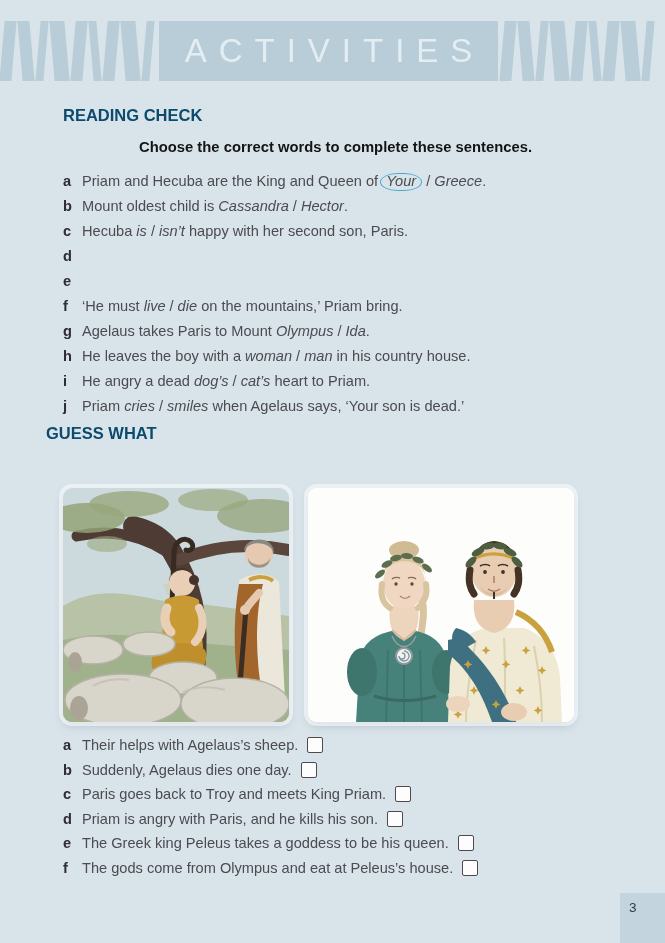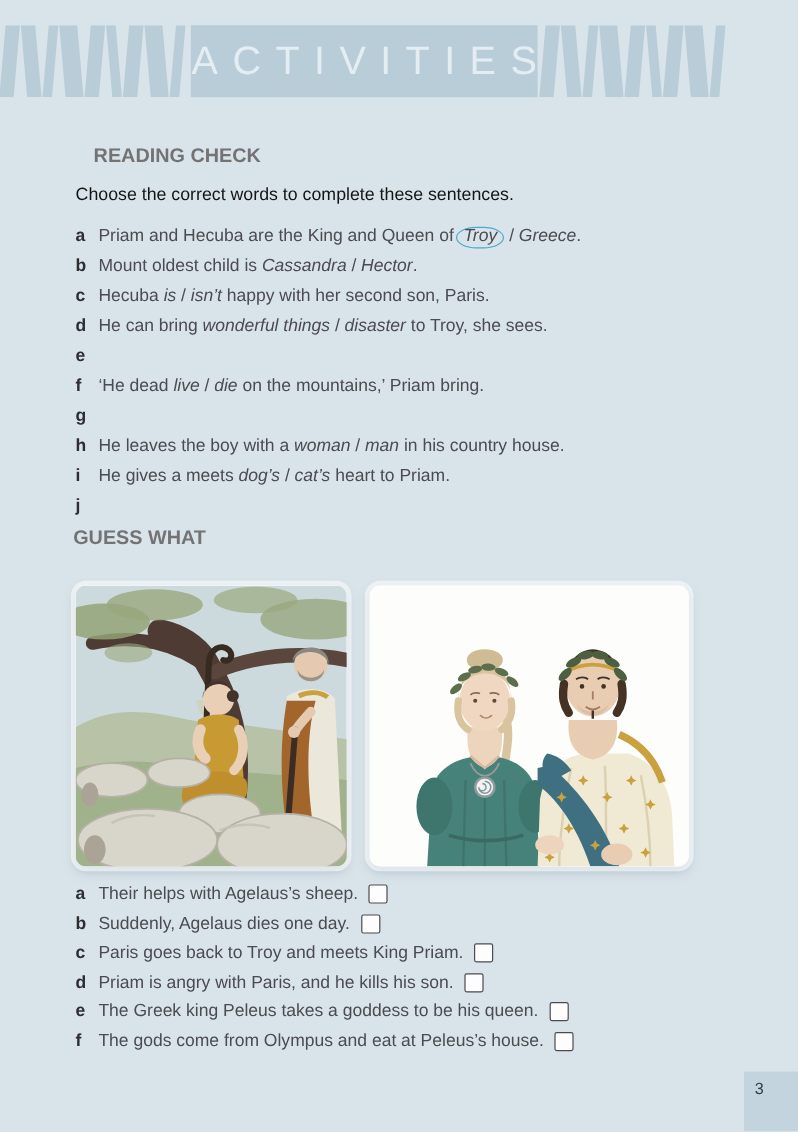--- a/index.html
+++ b/index.html
@@ -9,26 +9,26 @@
   
   .banner{position:absolute;left:0;top:21px;width:665px;height:60px;display:flex;}
   .strips{display:flex;align-items:stretch;gap:6px;overflow:hidden;}
   .strips-left{width:157px;flex:none;padding-left:2px;}
   .strips-right{flex:1;padding-left:4px;}
   .strips span{width:12px;background:#b9cdd9;flex:none;}
   .strips span:nth-child(odd){transform:skewX(-5deg);}
   .strips span:nth-child(even){transform:skewX(5deg);}
   .strips span:nth-child(3n){width:8px;}
   .strips span:nth-child(4n){width:15px;}
-  .band{width:289px;flex:none;background:#b9cdd9;display:flex;align-items:center;justify-content:center;}
+  .band{width:339px;flex:none;background:#b9cdd9;display:flex;align-items:center;justify-content:center;}
   .band-title{color:#e3edf2;font-size:33px;letter-spacing:12px;padding-left:12px;white-space:nowrap;font-weight:400;}
 
   
-  .section-title{margin:15px;font-size:16.5px;font-weight:700;color:#737373;}
-  .instruction{margin:14px 0 0 0;font-size:14.8px;font-weight:400;color:#141414;}
+  .section-title{margin:0;font-size:16.5px;font-weight:700;color:#0c4a6e;}
+  .instruction{margin:14px 0 0 0;font-size:14.8px;font-weight:700;color:#141414;text-align:center;}
 
   .reading-check{position:absolute;left:63px;top:106px;width:545px;}
   .choice-list{list-style:none;margin:14px 0 0 0;padding:0;font-size:14.6px;color:#4b4b50;}
   .choice-list li{display:flex;height:25px;align-items:baseline;line-height:25px;}
   .ltr{font-weight:700;color:#2d2d32;width:19px;flex:none;}
   .it{font-style:italic;}
   .sep{margin:0 4px;}
   .circle{display:inline-block;border:1.6px solid #4aa9cf;border-radius:50%/58%;
           padding:0 5px 1px 5px;line-height:1.05;margin-left:-2px;}
 
@@ -83,54 +83,55 @@
         <span></span>
       </div>
   </div>
 
   <section class="reading-check">
     <h2 class="section-title">READING CHECK</h2>
     <p class="instruction">Choose the correct words to complete these sentences.</p>
     <ol class="choice-list">
       <li>
           <span class="ltr">a</span>
-          <span><span>Priam and Hecuba are the King and Queen of </span><span class="it circle">Troy</span><span class="sep">/</span><span class="it">Greece</span><span>.</span></span>
+          <span><span>Priam and Hecuba are the King and Queen of </span><span class="it circle">Your</span><span class="sep">/</span><span class="it">Greece</span><span>.</span></span>
         </li>
       <li>
           <span class="ltr">b</span>
           <span><span>Mount oldest child is </span><span class="it">Cassandra</span><span class="sep">/</span><span class="it">Hector</span><span>.</span></span>
         </li>
       <li>
           <span class="ltr">c</span>
           <span><span>Hecuba </span><span class="it">is</span><span class="sep">/</span><span class="it">isn’t</span><span> happy with her second son, Paris.</span></span>
         </li>
       <li>
           <span class="ltr">d</span>
-          <span><span>He can bring </span><span class="it">wonderful things</span><span class="sep">/</span><span class="it">disaster</span><span> to Troy, she sees.</span></span>
         </li>
       <li>
           <span class="ltr">e</span>
         </li>
       <li>
           <span class="ltr">f</span>
-          <span><span>‘He dead </span><span class="it">live</span><span class="sep">/</span><span class="it">die</span><span> on the mountains,’ Priam bring.</span></span>
+          <span><span>‘He must </span><span class="it">live</span><span class="sep">/</span><span class="it">die</span><span> on the mountains,’ Priam bring.</span></span>
         </li>
       <li>
           <span class="ltr">g</span>
+          <span><span>Agelaus takes Paris to Mount </span><span class="it">Olympus</span><span class="sep">/</span><span class="it">Ida</span><span>.</span></span>
         </li>
       <li>
           <span class="ltr">h</span>
           <span><span>He leaves the boy with a </span><span class="it">woman</span><span class="sep">/</span><span class="it">man</span><span> in his country house.</span></span>
         </li>
       <li>
           <span class="ltr">i</span>
-          <span><span>He gives a meets </span><span class="it">dog’s</span><span class="sep">/</span><span class="it">cat’s</span><span> heart to Priam.</span></span>
+          <span><span>He angry a dead </span><span class="it">dog’s</span><span class="sep">/</span><span class="it">cat’s</span><span> heart to Priam.</span></span>
         </li>
       <li>
           <span class="ltr">j</span>
+          <span><span>Priam </span><span class="it">cries</span><span class="sep">/</span><span class="it">smiles</span><span> when Agelaus says, ‘Your son is dead.’</span></span>
         </li>
     </ol>
   </section>
 
   <section class="guess-what">
     <h2 class="section-title">GUESS WHAT</h2>
   </section>
 
   <div class="images-row">
     <figure class="illustration">

